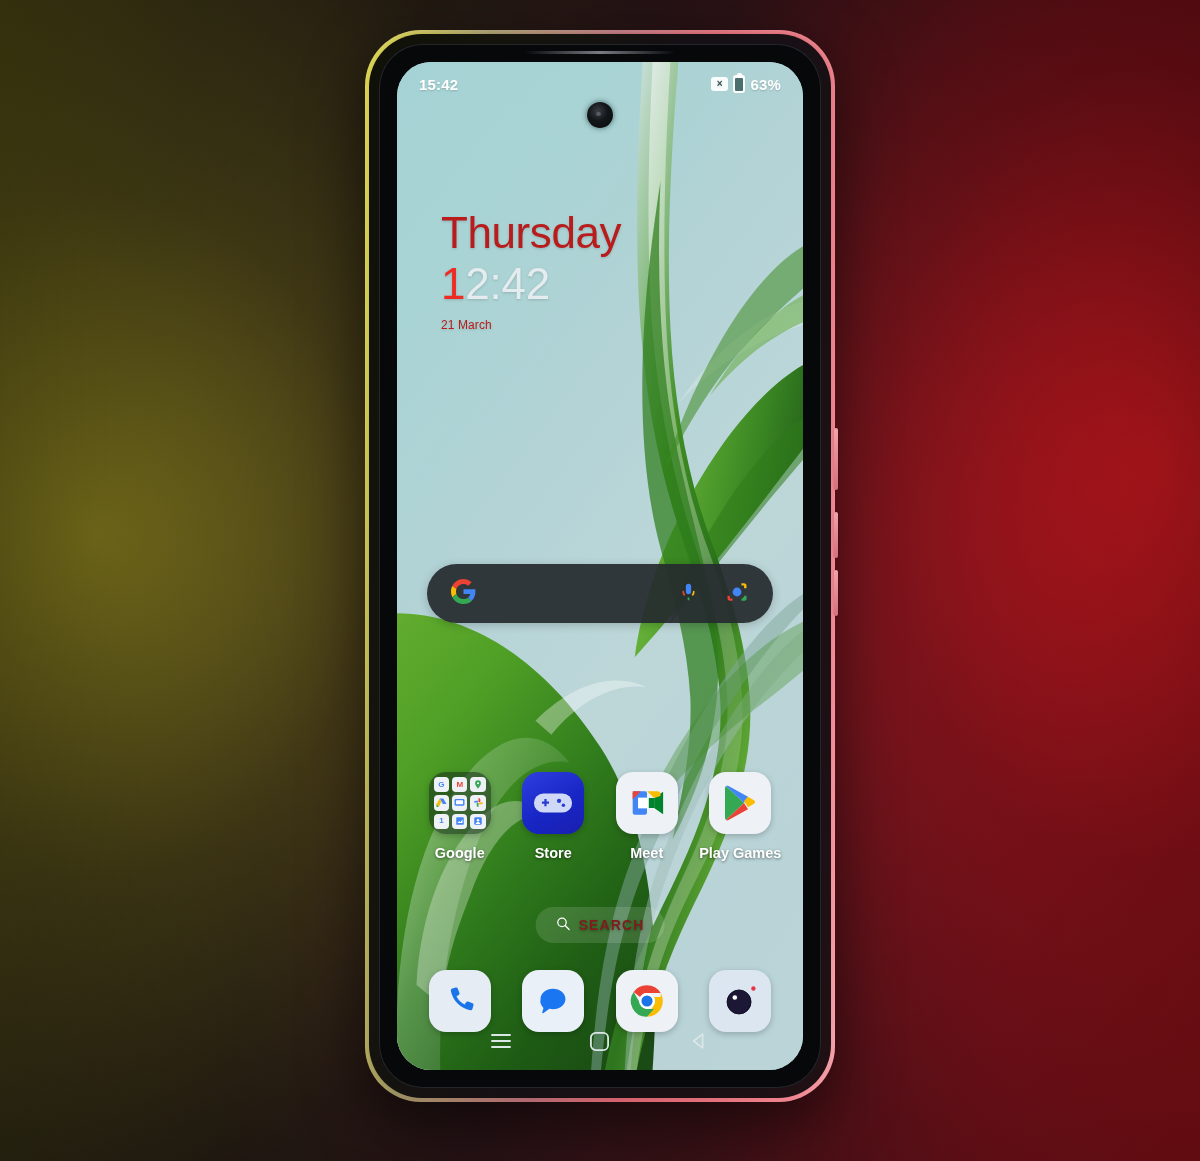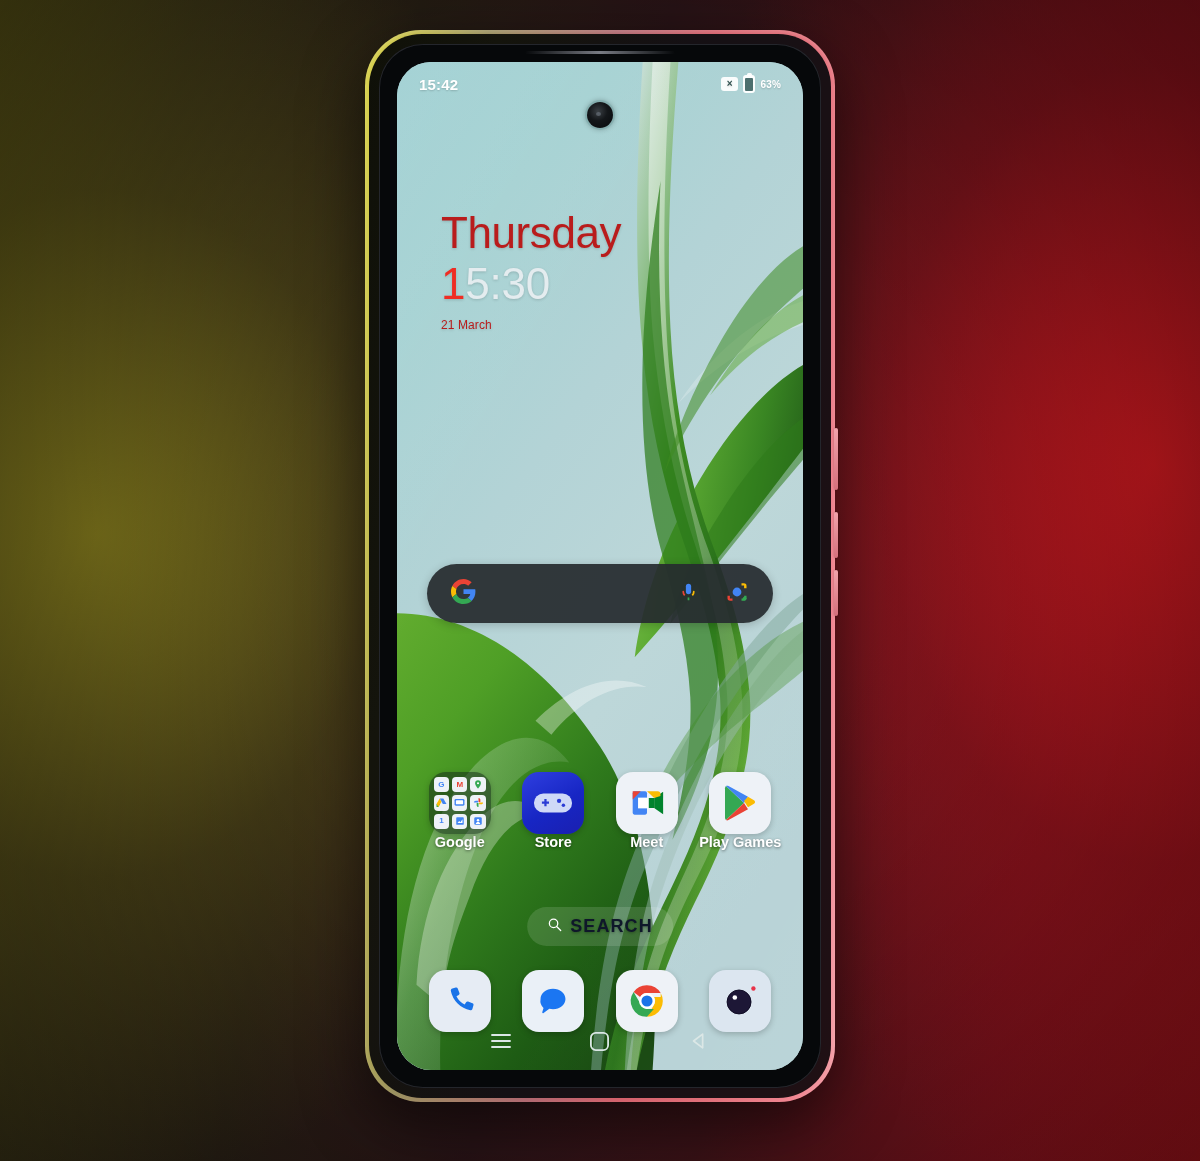--- a/index.html
+++ b/index.html
@@ -93,21 +93,21 @@
     background:rgba(255,255,255,0.95);
   }
   .battery::before {
     content:""; position:absolute; left:3.5px; top:-2.5px;
     width:5px; height:3px; border-radius:1.5px; background:rgba(255,255,255,0.95);
   }
   .battery::after {
     content:""; position:absolute; left:2px; top:3px; right:2px; bottom:2px;
     border-radius:1px; background:#4c6f6e;
   }
-  #battery-text { font-size:10px; font-weight:600; }
+  #battery-text { font-size:15px; font-weight:600; }
 
   
   #punch-hole {
     position:absolute; left:50%; top:40px; transform:translateX(-50%);
     width:26px; height:26px; border-radius:50%;
     background:radial-gradient(circle at 42% 36%, #3a3f44 0%, #14171a 42%, #07090b 100%);
     box-shadow:0 0 0 2px rgba(110,160,160,0.35), 0 0 5px 2px rgba(0,0,0,0.22);
     z-index:6;
   }
   #punch-hole::after {
@@ -152,21 +152,21 @@
     z-index:4;
   }
   .app { display:flex; flex-direction:column; align-items:center; }
   .app-icon {
     width:62px; height:62px; border-radius:17px;
     display:flex; align-items:center; justify-content:center;
     position:relative; overflow:hidden;
     box-shadow:0 2px 6px rgba(0,0,0,0.22);
   }
   .app-label {
-    font-size:14.5px; font-weight:600; color:#ffffff;
+    margin-top:11px; font-size:14.5px; font-weight:600; color:#ffffff;
     text-shadow:0 1px 3px rgba(0,0,0,0.5);
     white-space:nowrap;
   }
 
   
   .folder-icon { background:rgba(22,46,26,0.55); padding:5px; }
   .folder-grid {
     width:100%; height:100%;
     display:grid; grid-template-columns:repeat(3,1fr); grid-template-rows:repeat(3,1fr);
     gap:3px;
@@ -176,21 +176,21 @@
     display:flex; align-items:center; justify-content:center;
     font-size:8px; font-weight:700; line-height:1;
   }
 
   
   #search-pill {
     position:absolute; left:50%; transform:translateX(-50%); top:845px;
     display:flex; align-items:center; gap:8px;
     padding:9px 20px; border-radius:20px;
     background:rgba(255,255,255,0.13);
-    color:#0f172a; font-size:18px; font-weight:700; letter-spacing:1.1px;
+    color:#7f1d1d; font-size:14px; font-weight:700; letter-spacing:1.1px;
     text-shadow:0 1px 3px rgba(0,0,0,0.35);
     z-index:4;
   }
 
   
   #dock {
     position:absolute; left:16px; right:16px; top:908px;
     display:grid; grid-template-columns:repeat(4,1fr);
     z-index:4;
   }
@@ -325,21 +325,21 @@
           <span class="sim-badge">×</span>
           <span class="battery"></span>
           <span id="battery-text">63%</span>
         </span>
       </div>
 
       <div id="punch-hole"></div>
 
       <div id="clock-widget">
         <div id="clock-day">Thursday</div>
-        <div id="clock-time"><span id="clock-time-accent">1</span><span>5:30</span></div>
+        <div id="clock-time"><span id="clock-time-accent">1</span><span>2:42</span></div>
         <div id="clock-date">21 March</div>
       </div>
 
       <div id="search-bar">
         <span>
           <svg width="25" height="25" viewBox="0 0 48 48">
             <path fill="#EA4335" d="M24 9.5c3.5 0 6.6 1.2 9 3.5l6.7-6.7C35.6 2.4 30.2 0 24 0 14.6 0 6.5 5.4 2.5 13.2l7.9 6.1C12.3 13.3 17.6 9.5 24 9.5z"></path>
             <path fill="#4285F4" d="M46.9 24.5c0-1.6-.1-3.2-.4-4.7H24v9h12.9c-.6 3-2.3 5.6-4.9 7.3l7.6 5.9c4.4-4.1 7.3-10.2 7.3-17.5z"></path>
             <path fill="#FBBC05" d="M10.4 28.7c-.5-1.5-.8-3-.8-4.7s.3-3.2.8-4.7l-7.9-6.1C.9 16.4 0 20.1 0 24s.9 7.6 2.5 10.8l7.9-6.1z"></path>
             <path fill="#34A853" d="M24 48c6.5 0 11.9-2.1 15.9-5.8l-7.6-5.9c-2.1 1.4-4.8 2.3-8.3 2.3-6.4 0-11.7-3.8-13.6-9.8l-7.9 6.1C6.5 42.6 14.6 48 24 48z"></path>

